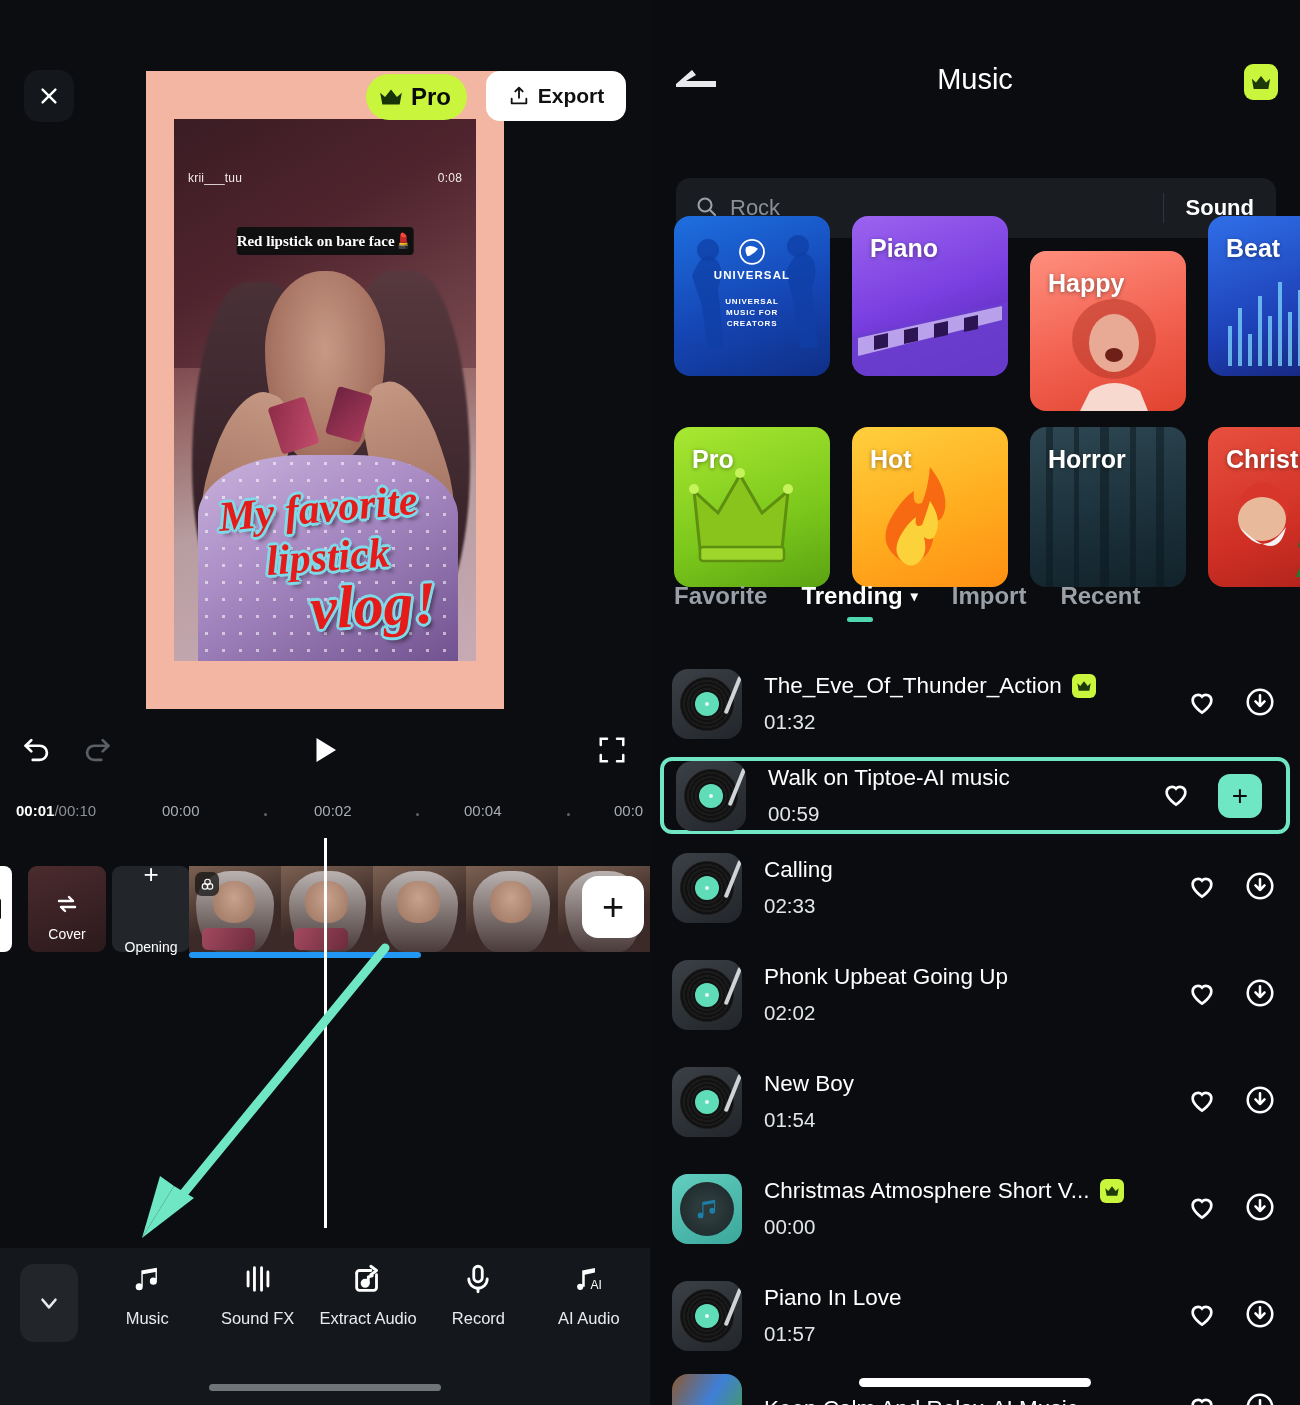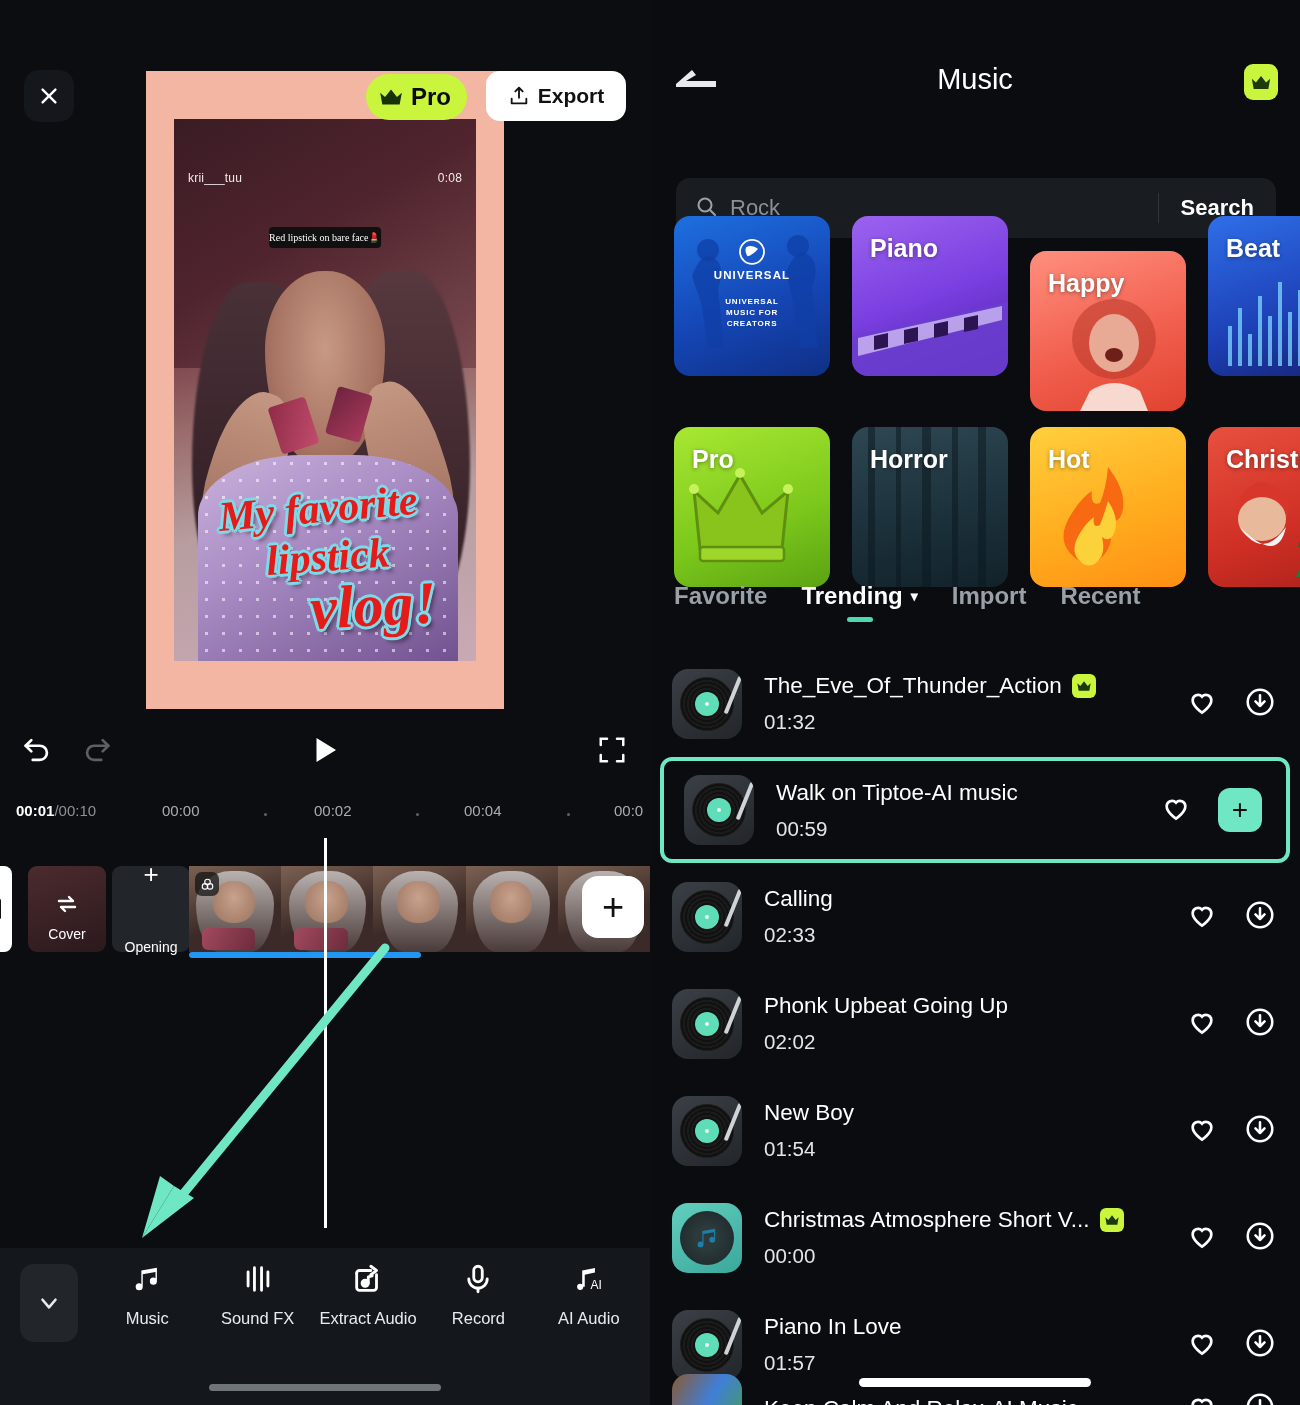--- a/index.html
+++ b/index.html
@@ -68,22 +68,22 @@
     background: linear-gradient(120deg,#8d2b48,#c34c6c); border-radius:4px; transform:rotate(-18deg);}
   .vf-lip2 { position:absolute; left:52%; top:50%; width:12%; height:9%;
     background: linear-gradient(120deg,#6f2340,#a8395a); border-radius:4px; transform:rotate(16deg);}
 
   .vf-meta { position:absolute; left:0; right:0; top:52px; display:flex;
     justify-content:space-between; padding:0 14px; }
   .vf-meta span { color:#f3eaea; font-size:12px; letter-spacing:.2px; }
 
   .caption-chip {
     position: absolute; left: 50%; transform: translateX(-50%); top: 108px;
-    background: #101010; color:#fff; font-family:"Liberation Serif", serif; font-weight: normal;
-    font-size: 10px; padding: 5px 0; border-radius: 4px; white-space: nowrap;
+    background: #101010; color:#fff; font-family:"Liberation Serif", serif; font-weight: bold;
+    font-size: 15px; padding: 5px 0; border-radius: 4px; white-space: nowrap;
   }
   .caption-chip .emoji { font-family:"DejaVu Sans", sans-serif; }
 
   .vlog-text {
     position: absolute; left: 24px; right: 10px; top: 415px;
     pointer-events: none;
   }
   .vlog-text div {
     color: #e41b18;
     font-family: "Liberation Serif", serif;
@@ -269,21 +269,21 @@
     position:absolute; left: 50%; transform: translateX(-50%); bottom: 2px;
     width: 26px; height: 5px; border-radius: 3px; background:#4fd8b0;
   }
 
   .list { position:absolute; left:0; top: 650px; width:650px; }
   .song {
     position:relative; height: 107px; display:flex; align-items:center; padding: 0 0 0 22px;
   }
   .song.selected {
     border: 4px solid #6fe7c5; border-radius: 12px; margin: 0 10px 0 10px;
-    padding-left: 20px; height: 106px;
+    padding-left: 12px; height: 77px;
   }
   .disc {
     width: 70px; height: 70px; border-radius: 16px; flex: 0 0 70px;
     background: linear-gradient(150deg,#3b4046,#22262b); position:relative; overflow:hidden;
   }
   .disc .vinyl {
     position:absolute; left:8px; top:8px; width:54px; height:54px; border-radius:50%;
     background: repeating-radial-gradient(circle at 50% 50%, #111 0 2px, #1b1b1b 2px 4px);
   }
   .disc .lab {
@@ -568,21 +568,21 @@
 
     <div class="searchbar" style="left:26px">
       <span class="mag">
         <svg width="24" height="24" viewBox="0 0 24 24" fill="none" stroke="#9aa0a7" stroke-width="2.1" stroke-linecap="round">
           <circle cx="11" cy="11" r="6.5"></circle>
             <path d="M16 16 L21 21"></path>
         </svg>
       </span>
       <input type="text" placeholder="Rock" style="">
       <span class="sep"></span>
-      <span class="search-btn">Search</span>
+      <span class="search-btn">Sound</span>
     </div>
 
     <div class="cards">
       <div class="card-row">
 
         <div class="card c-universal">
           <svg class="runners" viewBox="0 0 156 160" preserveAspectRatio="none">
             <path d="M18 60 q10 -26 22 -18 q12 8 4 30 l6 60 h-16 l-6 -42 z" fill="#0f3fa6" opacity=".75"></path>
             <circle cx="34" cy="34" r="11" fill="#0f3fa6" opacity=".75"></circle>
             <path d="M112 56 q12 -28 24 -16 q10 10 2 32 l6 60 h-18 l-6 -44 z" fill="#0f3fa6" opacity=".75"></path>
@@ -649,39 +649,39 @@
           <span class="cap">Pro</span>
           <svg viewBox="0 0 156 160" style="position:absolute;inset:0">
             <path d="M26 122 L20 64 L44 86 L66 48 L88 86 L114 64 L108 122 Z" fill="#88c41c" stroke="#5e8f10" stroke-width="3"></path>
             <rect x="26" y="120" width="84" height="14" rx="3" fill="#9ed62c" stroke="#5e8f10" stroke-width="2.5"></rect>
             <circle cx="20" cy="62" r="5" fill="#c6f25c"></circle>
               <circle cx="66" cy="46" r="5" fill="#c6f25c"></circle>
               <circle cx="114" cy="62" r="5" fill="#c6f25c"></circle>
           </svg>
         </div>
 
+        <div class="card c-hot">
+          <span class="cap">Hot</span>
+          <svg viewBox="0 0 156 160" style="position:absolute;inset:0">
+            <path d="M78 40 q20 26 14 46 q-4 12 -14 6 q8 22 -4 36 q-16 18 -34 -2 q-14 -16 2 -40 q10 -16 20 -22 q-2 16 8 12 q6 -14 8 -36z" fill="#f76a12"></path>
+            <path d="M78 74 q12 18 6 32 q-4 10 -12 4 q4 16 -4 24 q-10 10 -20 -2 q-8 -10 2 -26 q6 -10 14 -16 q-2 12 6 8 q4 -10 8 -24z" fill="#fcd23a"></path>
+          </svg>
+        </div>
+
         <div class="card c-horror">
           <span class="cap">Horror</span>
           <svg viewBox="0 0 156 160" style="position:absolute;inset:0" opacity=".55">
             <rect x="16" y="0" width="7" height="160" fill="#0e1b22"></rect>
             <rect x="44" y="0" width="5" height="160" fill="#0e1b22"></rect>
             <rect x="70" y="0" width="9" height="160" fill="#0e1b22"></rect>
             <rect x="100" y="0" width="6" height="160" fill="#0e1b22"></rect>
             <rect x="126" y="0" width="8" height="160" fill="#0e1b22"></rect>
           </svg>
         </div>
 
-        <div class="card c-hot">
-          <span class="cap">Hot</span>
-          <svg viewBox="0 0 156 160" style="position:absolute;inset:0">
-            <path d="M78 40 q20 26 14 46 q-4 12 -14 6 q8 22 -4 36 q-16 18 -34 -2 q-14 -16 2 -40 q10 -16 20 -22 q-2 16 8 12 q6 -14 8 -36z" fill="#f76a12"></path>
-            <path d="M78 74 q12 18 6 32 q-4 10 -12 4 q4 16 -4 24 q-10 10 -20 -2 q-8 -10 2 -26 q6 -10 14 -16 q-2 12 6 8 q4 -10 8 -24z" fill="#fcd23a"></path>
-          </svg>
-        </div>
-
         <div class="card c-xmas">
           <span class="cap">Christm</span>
           <svg viewBox="0 0 156 160" style="position:absolute;inset:0">
             <path d="M30 74 q18 -30 40 -12 q18 16 6 34 z" fill="#d8362a"></path>
             <ellipse cx="54" cy="92" rx="24" ry="22" fill="#e9b99c"></ellipse>
             <path d="M32 100 q22 34 46 0 q-8 38 -46 0z" fill="#f2f2f2"></path>
             <path d="M110 60 L130 120 L90 120 Z" fill="#1f6b2e"></path>
             <path d="M112 92 L136 150 L88 150 Z" fill="#237a33"></path>
           </svg>
         </div>

